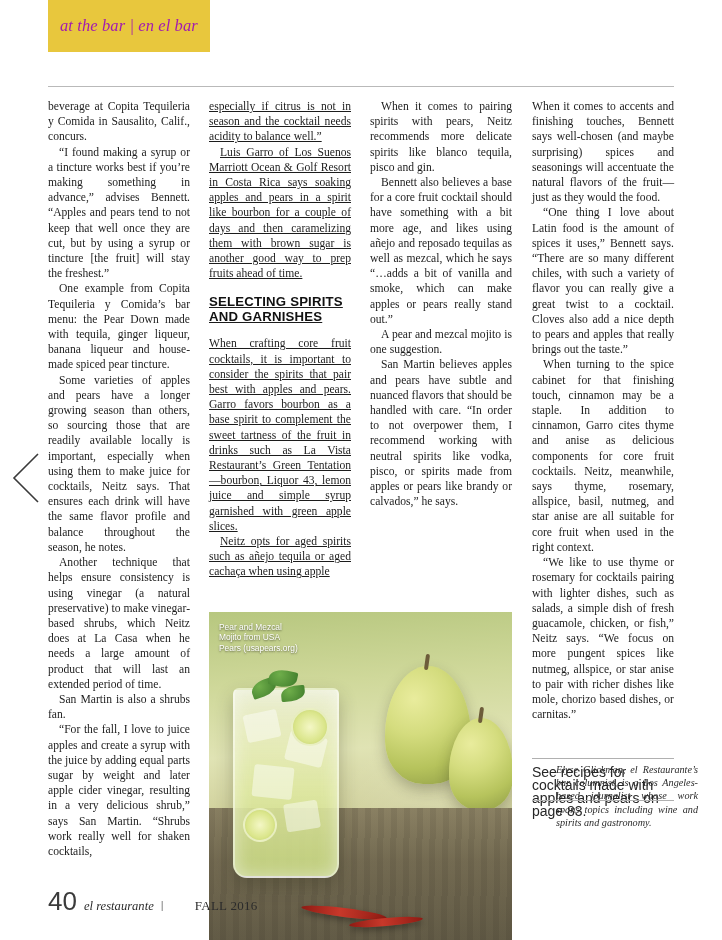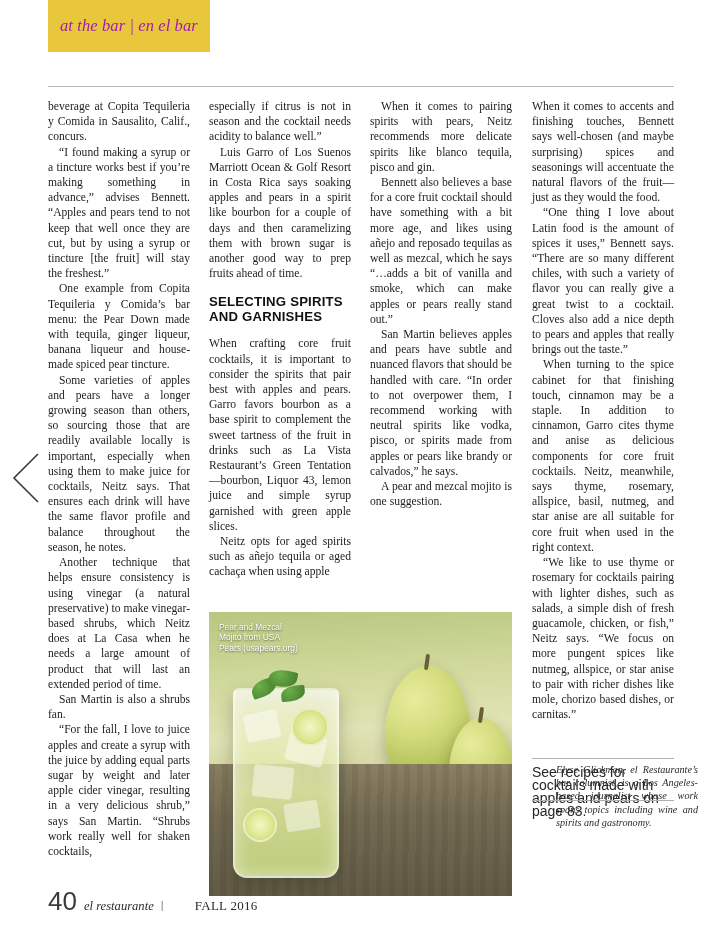--- a/index.html
+++ b/index.html
@@ -58,21 +58,21 @@
     color: #1c1c1c;
   }
   .col p {
     margin: 0;
     text-indent: 11px;
   }
   .col p.noindent {
     text-indent: 0;
   }
   #col1 { left: 48px; }
-  #col2 { left: 209px; }
+  #col2 { left: 209px; text-decoration: underline; }
   #col3 { left: 370px; }
   #col4 { left: 532px; width: 142px; }
 
   .subhead {
     font-family: "Liberation Sans", sans-serif;
     font-weight: bold;
     font-size: 13.2px;
     line-height: 15px;
     letter-spacing: 0.2px;
     margin: 13px 0 12px 0;
@@ -90,21 +90,21 @@
     height: 52px;
   }
   .arrow-mark svg { display: block; }
 
   
   .photo {
     position: absolute;
     left: 209px;
     top: 612px;
     width: 303px;
-    height: 284px;
+    height: 328px;
     overflow: hidden;
     background: #4d7c0f;
   }
   .photo-bg {
     position: absolute;
     inset: 0;
     background:
       radial-gradient(circle at 78% 74%, rgba(255,255,255,0.25) 0%, rgba(255,255,255,0) 38%),
       linear-gradient(176deg, #b7c77f 0%, #cfd89a 22%, #e0e3b4 42%, #cfcf9a 60%, #9aa374 78%, #6e6f56 100%);
   }
@@ -303,22 +303,22 @@
   <p class="noindent">especially if citrus is not in season and the cocktail needs acidity to balance well.”</p>
   <p>Luis Garro of Los Suenos Marriott Ocean &amp; Golf Resort in Costa Rica says soaking apples and pears in a spirit like bourbon for a couple of days and then caramelizing them with brown sugar is another good way to prep fruits ahead of time.</p>
   <div class="subhead">SELECTING SPIRITS AND GARNISHES</div>
   <p class="noindent">When crafting core fruit cocktails, it is important to consider the spirits that pair best with apples and pears. Garro favors bourbon as a base spirit to complement the sweet tartness of the fruit in drinks such as La Vista Restaurant’s Green Tentation—bourbon, Liquor 43, lemon juice and simple syrup garnished with green apple slices.</p>
   <p>Neitz opts for aged spirits such as añejo tequila or aged cachaça when using apple</p>
 </div>
 
 <div class="col" id="col3">
   <p>When it comes to pairing spirits with pears, Neitz recommends more delicate spirits like blanco tequila, pisco and gin.</p>
   <p>Bennett also believes a base for a core fruit cocktail should have something with a bit more age, and likes using añejo and reposado tequilas as well as mezcal, which he says “…adds a bit of vanilla and smoke, which can make apples or pears really stand out.”</p>
+  <p>A pear and mezcal mojito is one suggestion.</p>
   <p>San Martin believes apples and pears have subtle and nuanced flavors that should be handled with care. “In order to not overpower them, I recommend working with neutral spirits like vodka, pisco, or spirits made from apples or pears like brandy or calvados,” he says.</p>
-  <p>A pear and mezcal mojito is one suggestion.</p>
 </div>
 
 <div class="col" id="col4">
   <p class="noindent">When it comes to accents and finishing touches, Bennett says well-chosen (and maybe surprising) spices and seasonings will accentuate the natural flavors of the fruit—just as they would the food.</p>
   <p>“One thing I love about Latin food is the amount of spices it uses,” Bennett says. “There are so many different chiles, with such a variety of flavor you can really give a great twist to a cocktail. Cloves also add a nice depth to pears and apples that really brings out the taste.”</p>
   <p>When turning to the spice cabinet for that finishing touch, cinnamon may be a staple. In addition to cinnamon, Garro cites thyme and anise as delicious components for core fruit cocktails. Neitz, meanwhile, says thyme, rosemary, allspice, basil, nutmeg, and star anise are all suitable for core fruit when used in the right context.</p>
   <p>“We like to use thyme or rosemary for cocktails pairing with lighter dishes, such as salads, a simple dish of fresh guacamole, chicken, or fish,” Neitz says. “We focus on more pungent spices like nutmeg, allspice, or star anise to pair with richer dishes like mole, chorizo based dishes, or carnitas.”</p>
 </div>
 
 <div class="photo">

